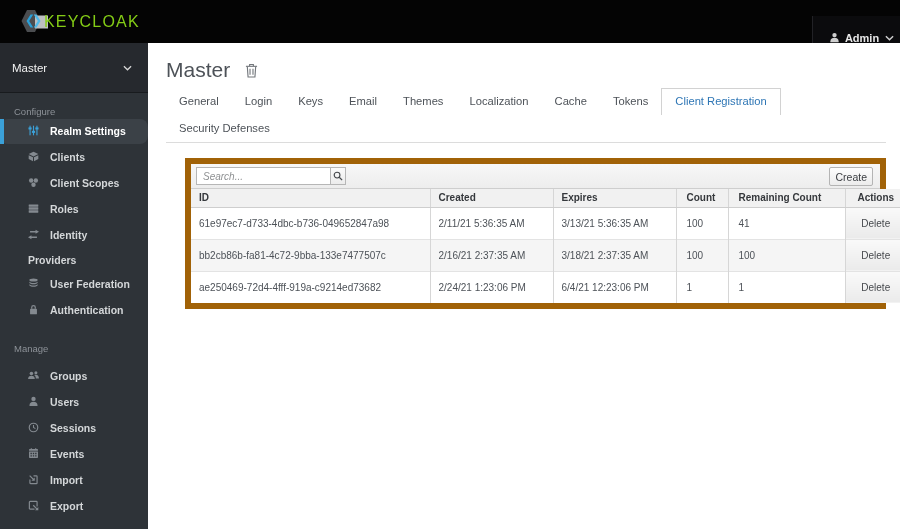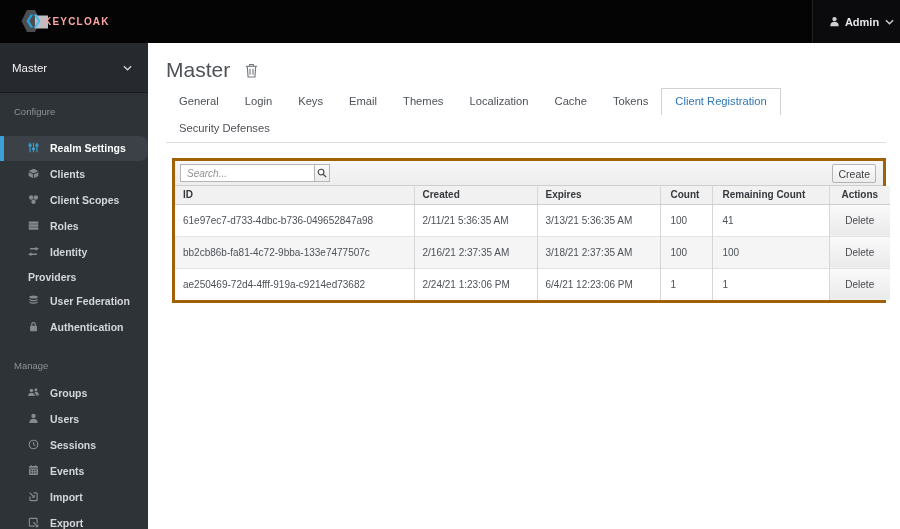--- a/index.html
+++ b/index.html
@@ -11,44 +11,44 @@
     position: relative;
   }
   
   .topbar {
     position: absolute; left: 0; top: 0; width: 900px; height: 43px;
     background: #040404;
     display: flex; align-items: center;
   }
   .brand { display: flex; align-items: center; margin-left: 21px; }
   .brand-text {
-    font-size: 10px; font-weight: bold; color: #fca5a5;
+    font-size: 16px; font-weight: normal; color: #84cc16;
     letter-spacing: 1.2px; margin-left: -4px;
   }
   .usermenu {
-    position: absolute; right: 0; top: 0; width: 88px; height: 43px;
+    position: absolute; right: 0; top: 16px; width: 88px; height: 43px;
     background: #0b0b0d; border-left: 1px solid #222226;
     display: flex; align-items: center; justify-content: center;
     padding-left: 10px; cursor: pointer;
   }
   .usermenu .uname { font-size: 11px; font-weight: bold; color: #e8e8e8; margin: 0 6px 0 5px; }
   
   .sidebar {
     position: absolute; left: 0; top: 43px; width: 148px; height: 486px;
     background: #2e3338;
   }
   .realm-header {
     height: 50px; background: #26292e; border-bottom: 1px solid #181b1e;
     display: flex; align-items: center; padding: 0 16px 0 12px;
     color: #f2f2f2; font-size: 11.5px; cursor: pointer;
   }
   .realm-header .realm-name { flex: 1; }
   .section-label {
     color: #8d9298; font-size: 9.5px; line-height: 11px;
-    padding: 13px 0 19px 14px;
+    padding: 13px 0 2px 14px;
   }
   .section-label.manage { padding: 19px 0 10px 14px; }
   .nav-item {
     display: block; position: relative;
     height: 25px; line-height: 25px; margin-bottom: 1px;
     padding: 0 8px 0 28px;
     color: #d4d7d9; font-size: 10.5px; font-weight: bold;
     cursor: pointer; white-space: nowrap; border-radius: 8px;
   }
   .nav-item .ico { display: inline-block; width: 11px; margin-right: 11px; color: #848a90; vertical-align: -1px; }
@@ -87,21 +87,21 @@
   .subtabs {
     display: flex; list-style: none; margin-left: -5px;
     border-bottom: 1px solid #e7e7e7; height: 29px;
   }
   .subtab {
     height: 28px; line-height: 27px; padding: 0 6px; margin-right: 17px;
     font-size: 11.2px; color: #4d5258; cursor: pointer;
   }
   .subtab.active { color: #2e76b5; border-bottom: 2px solid #2e76b5; }
   
-  .table-box { margin-top: 15px; margin-left: 6px; border: 3px solid #a16207; }
+  .table-box { margin-top: 15px; margin-left: 19px; border: 6px solid #a16207; }
   .toolbar {
     display: flex; align-items: flex-start;
     height: 25px; padding: 3px 7px 2px 5px;
     background: linear-gradient(to bottom, #f7f7f7, #ededed);
     border-bottom: 1px solid #cecece;
   }
   .search-group { display: flex; }
   .search-input {
     width: 135px; height: 18px; border: 1px solid #b6b6b6;
     padding: 0 6px; font-size: 10px; font-family: "Liberation Sans", sans-serif;

